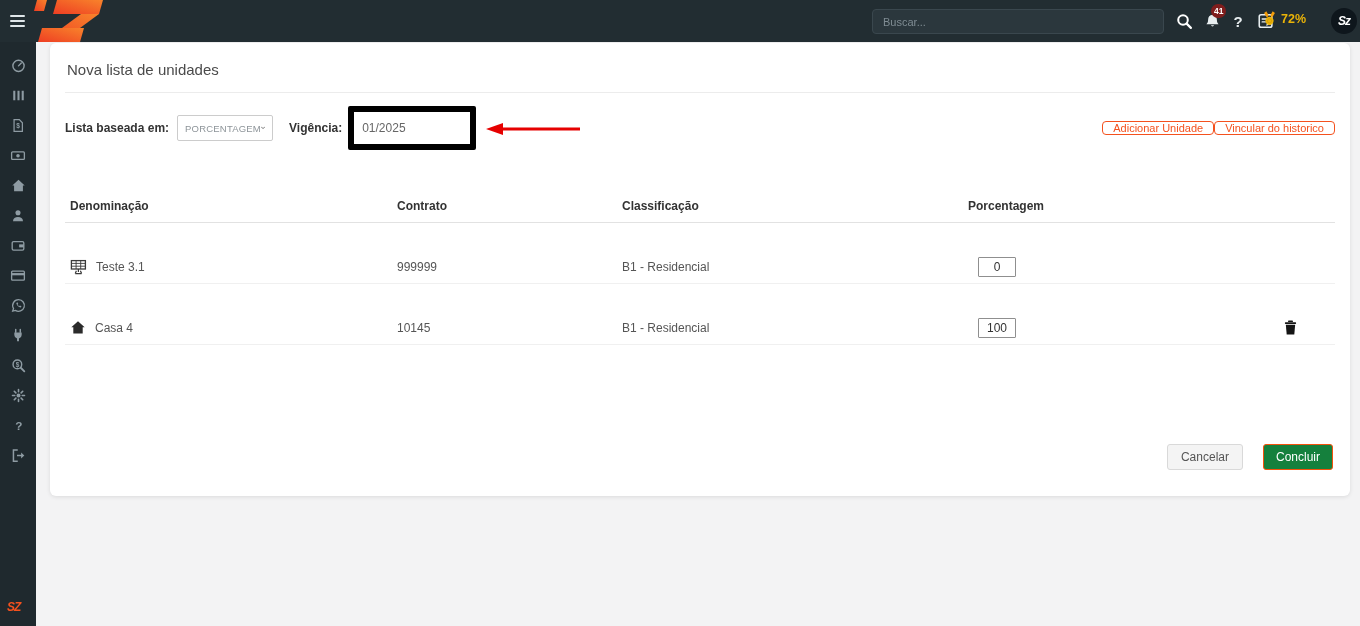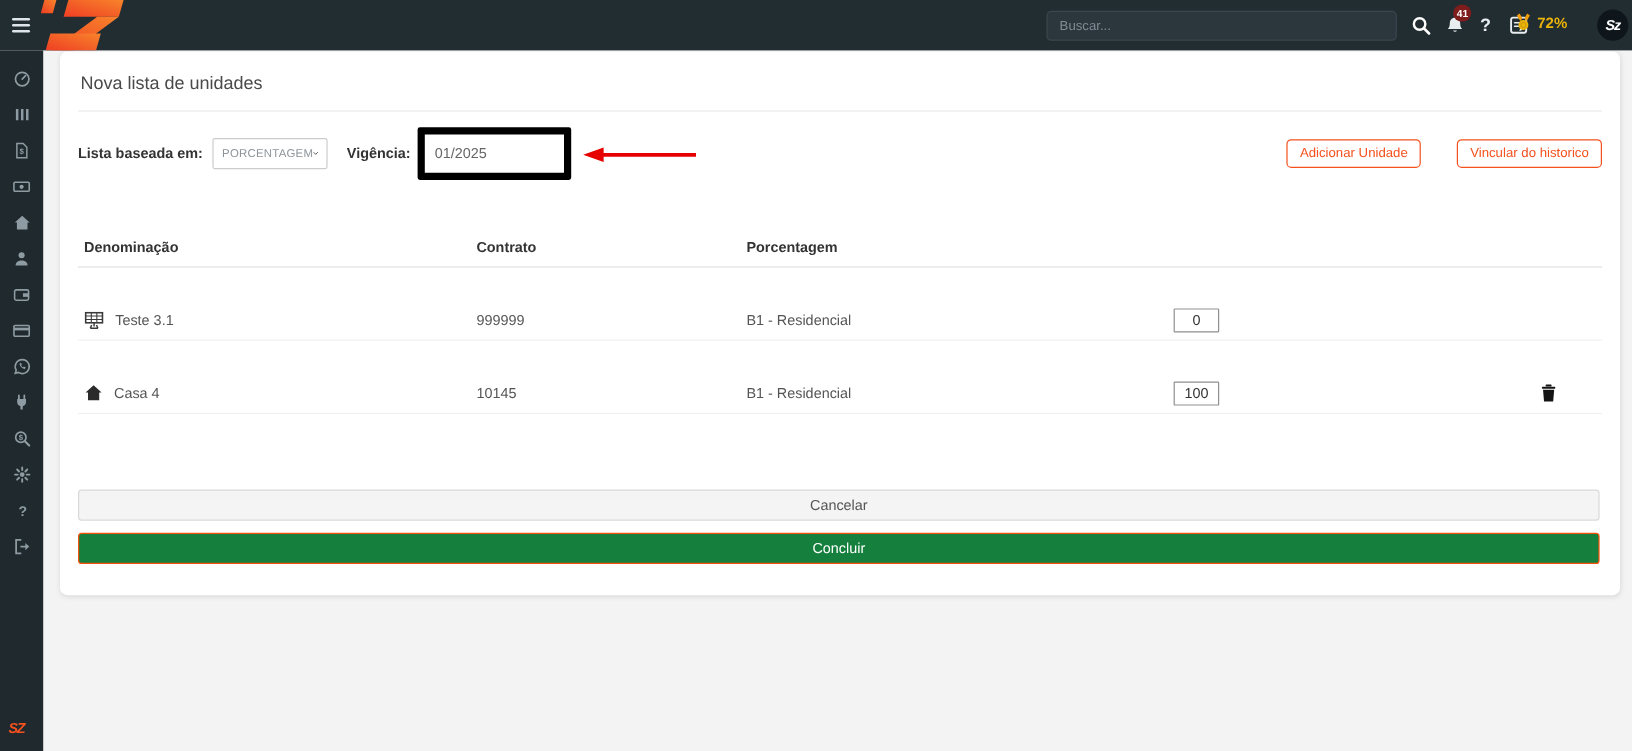--- a/index.html
+++ b/index.html
@@ -55,42 +55,42 @@
   .select-box { margin-left:8px; width:96px; height:26px; border:1px solid #ccc;
     border-radius:2px; background:#fff; display:flex; align-items:center;
     justify-content:space-between; padding:0 7px; cursor:pointer; }
   .select-box .sel-val { font-size:9.5px; color:#8d9499; letter-spacing:.2px; }
   .vig-lbl { margin-left:16px; }
   .vig-input { margin-left:6px; width:128px; height:26px; border:6px solid #000000;
     border-radius:2px; font-size:12px; color:#666; padding:16px 8px; outline:none;
     font-family:"Liberation Sans", sans-serif; }
   .arrow { margin-left:9px; margin-top:2px; }
   .form-spacer { flex:1; }
-  .btn-outline { height:24px; padding:0 10px; background:#fff; border:1px solid #f4511e;
-    border-radius:4px; color:#f4511e; font-size:11px; cursor:pointer; margin-left:30px;
+  .btn-outline { height:14px; padding:0 10px; background:#fff; border:1px solid #f4511e;
+    border-radius:4px; color:#f4511e; font-size:11px; cursor:pointer; margin-left:0;
     font-family:"Liberation Sans", sans-serif; }
 
   
   .tbl { margin-top:17px; }
   .tbl-head, .tbl-row { display:grid;
     grid-template-columns:332px 225px 346px 200px 1fr; align-items:center;margin-top:27px; }
   .tbl-head { font-size:12px; font-weight:bold; color:#333; padding:5px 0 9px 0;
     border-bottom:1px solid #e2e2e2; }
   .tbl-head > div:first-child, .cell-name { padding-left:5px; }
   .tbl-row { height:34px; border-bottom:1px solid #f0f0f0; font-size:12px; color:#555; }
   .cell-name { display:flex; align-items:center; gap:9px; }
   .pct-input { width:38px; height:20px; margin-left:10px; border:1px solid #8f8f8f;
     border-radius:1px; font-size:12px; color:#333; text-align:center; outline:none;
     font-family:"Liberation Sans", sans-serif; }
   .cell-actions { justify-self:end; margin-right:38px; display:flex; align-items:center; }
   .trash-btn { cursor:pointer; background:none; border:none; line-height:0; }
 
   
   .panel-footer { margin-top:auto; display:flex; justify-content:flex-end;
-    gap:10px; padding:0 2px 12px 0;flex-direction:column; }
+    gap:20px; padding:0 2px 12px 0; }
   .btn-cancel { background:#f4f4f4; border:1px solid #d9d9d9; border-radius:3px;
     color:#555; font-size:12px; padding:5px 13px; cursor:pointer;
     font-family:"Liberation Sans", sans-serif; }
   .btn-confirm { background:#15803d; border:1px solid #f4510c; border-radius:3px;
     color:#fff; font-size:12px; padding:5px 12px; cursor:pointer;
     font-family:"Liberation Sans", sans-serif; }
 </style>
 </head>
 <body>
 
@@ -271,20 +271,21 @@
       <div class="form-spacer"></div>
 
       <button class="btn-outline">Adicionar Unidade</button>
       <button class="btn-outline">Vincular do historico</button>
     </div>
 
     <div class="tbl">
       <div class="tbl-head">
         <div>Denominação</div>
         <div>Contrato</div>
+        <div>Classificação</div>
         <div>Porcentagem</div>
         <div></div>
       </div>
 
       <div class="tbl-row">
         <div class="cell-name">
           <svg width="17" height="16" viewBox="0 0 17 16">
             <rect x="1.4" y="1.6" width="14" height="8.4" fill="none" stroke="#3a3a3a" stroke-width="1.3"></rect>
             <path d="M1.4 4.4h14M1.4 7.2h14M6.1 1.6v8.4M10.7 1.6v8.4" stroke="#3a3a3a" stroke-width=".9"></path>
             <path d="M8.4 10v3M5.2 14.6h6.4M6.4 11.8l-1.2 2.8M10.4 11.8l1.2 2.8" stroke="#3a3a3a" stroke-width="1.2"></path>

